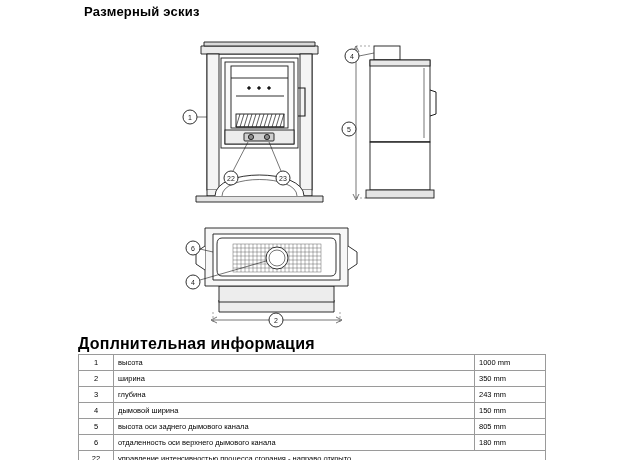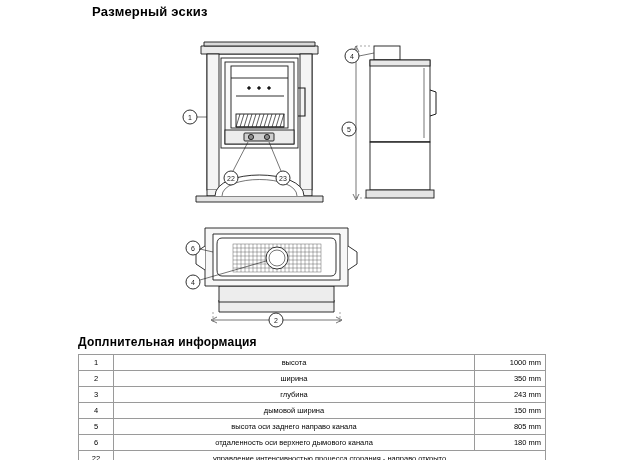--- a/index.html
+++ b/index.html
@@ -19,22 +19,22 @@
     position: relative;
     width: 624px;
     height: 460px;
   }
   .title {
     position: absolute;
     font-weight: bold;
     font-size: 13px;
     letter-spacing: 0.2px;
   }
-  #title-sketch { left: 92px; top: 4px; }
-  #title-info  { left: 78px; top: 335px; font-size: 12px; }
+  #title-sketch { left: 84px; top: 4px; }
+  #title-info  { left: 78px; top: 335px; font-size: 16px; }
 
   .drawing {
     position: absolute;
     left: 0;
     top: 18px;
     width: 624px;
     height: 312px;
   }
 
   
@@ -51,25 +51,25 @@
     padding: 2px 4px;
     vertical-align: middle;
     line-height: 1.25;
   }
   .info-table td.num {
     width: 26px;
     text-align: center;
     font-size: 7.5px;
   }
   .info-table td.label {
-    text-align: center;
+    text-align: left;
   }
   .info-table td.val {
     width: 62px;
-    text-align: right;
+    text-align: left;
   }
   .info-table tr.tall td { height: 11px; }
 </style>
 </head>
 <body>
 
 <div class="page">
 
   <div class="title" id="title-sketch">Размерный эскиз</div>
   <div class="title" id="title-info">Доплнительная информация</div>
@@ -234,21 +234,21 @@
         <td class="label">глубина</td>
         <td class="val">243 mm</td>
       </tr>
       <tr class="tall">
         <td class="num">4</td>
         <td class="label">дымовой ширина</td>
         <td class="val">150 mm</td>
       </tr>
       <tr class="tall">
         <td class="num">5</td>
-        <td class="label">высота оси заднего направо канала</td>
+        <td class="label">высота оси заднего дымового канала</td>
         <td class="val">805 mm</td>
       </tr>
       <tr class="tall">
         <td class="num">6</td>
         <td class="label">отдаленность оси верхнего дымового канала</td>
         <td class="val">180 mm</td>
       </tr>
       <tr class="tall">
         <td class="num">22</td>
         <td class="label" colspan="2">управление интенсивностью процесса сгорания - направо открыто</td>

